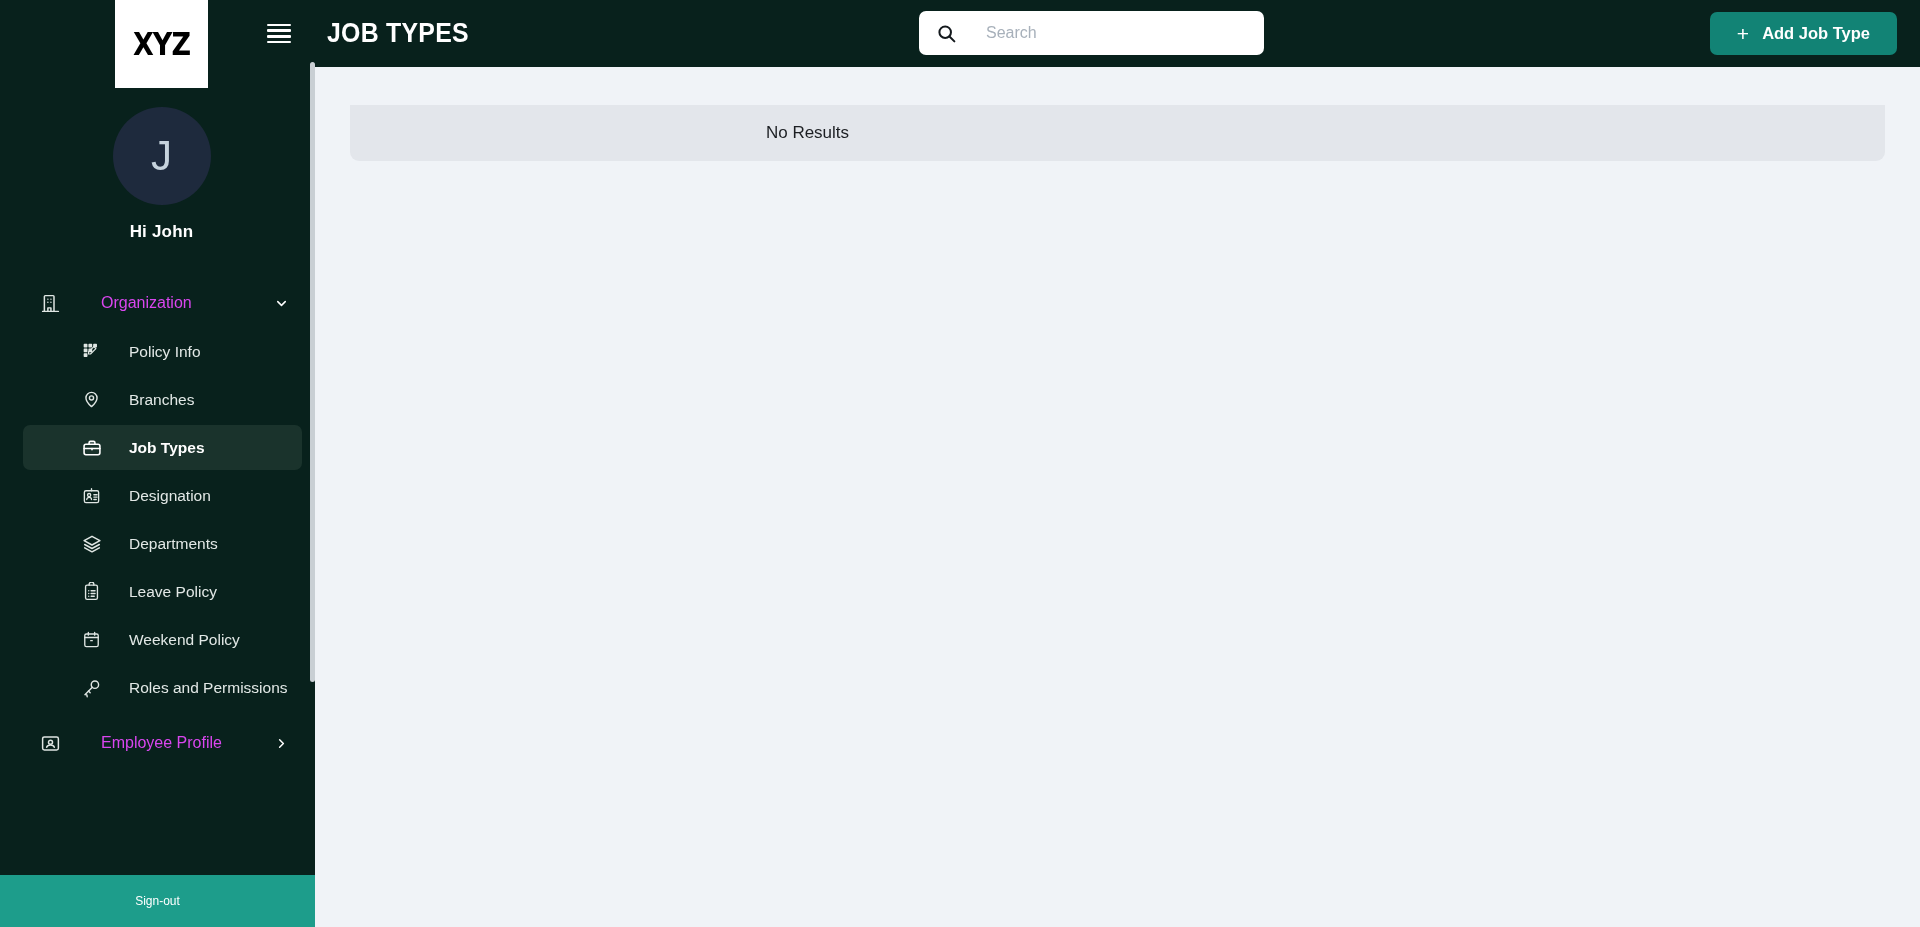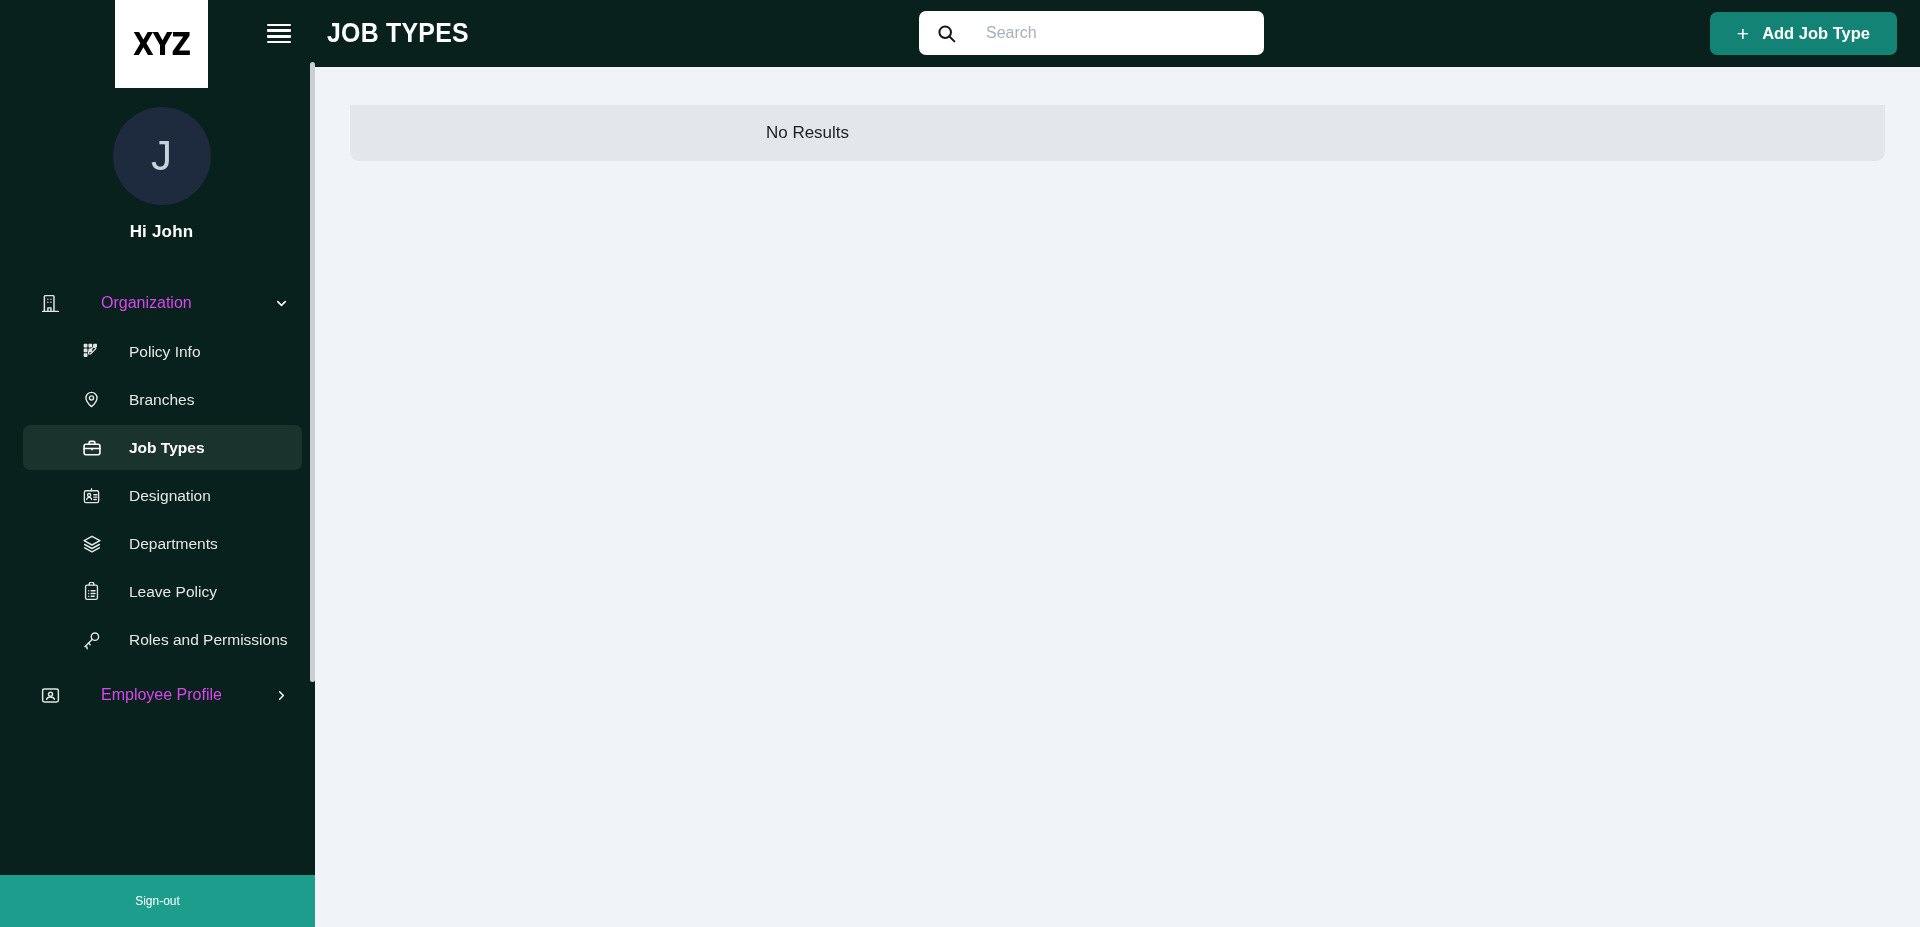--- a/index.html
+++ b/index.html
@@ -378,20 +378,31 @@
             <svg width="19" height="19" viewBox="0 0 24 24" fill="none" stroke="#dfe6e3" stroke-width="1.7" stroke-linecap="round" stroke-linejoin="round">
               <rect x="4.5" y="4" width="15" height="18" rx="2"></rect>
               <path d="M9 4V3a3 3 0 0 1 6 0v1"></path>
               <path d="M8.5 11h.01M8.5 14.5h.01M8.5 18h.01"></path>
               <path d="M11.5 11h5M11.5 14.5h5M11.5 18h4"></path>
             </svg>
           </span>
           <span class="lbl">Leave Policy</span>
         </div>
 
+        <div class="nav-item">
+          <span class="ico">
+            <svg width="19" height="19" viewBox="0 0 24 24" fill="none" stroke="#dfe6e3" stroke-width="1.7" stroke-linecap="round" stroke-linejoin="round">
+              <rect x="3.5" y="5" width="17" height="16" rx="2"></rect>
+              <path d="M3.5 9.5h17"></path>
+              <path d="M8 3v3.5M16 3v3.5"></path>
+              <path d="M11 13.5h2"></path>
+            </svg>
+          </span>
+          <span class="lbl">Weekend Policy</span>
+        </div>
 
 
         <div class="nav-item">
           <span class="ico">
             <svg width="20" height="20" viewBox="0 0 24 24" fill="none" stroke="#dfe6e3" stroke-width="1.7" stroke-linecap="round" stroke-linejoin="round">
               <circle cx="15.5" cy="8" r="4.4"></circle>
               <path d="M12.4 11.1L3.5 20v0l2.4.3.3 2.2"></path>
               <path d="M7.8 15.7l2 2"></path>
             </svg>
           </span>

